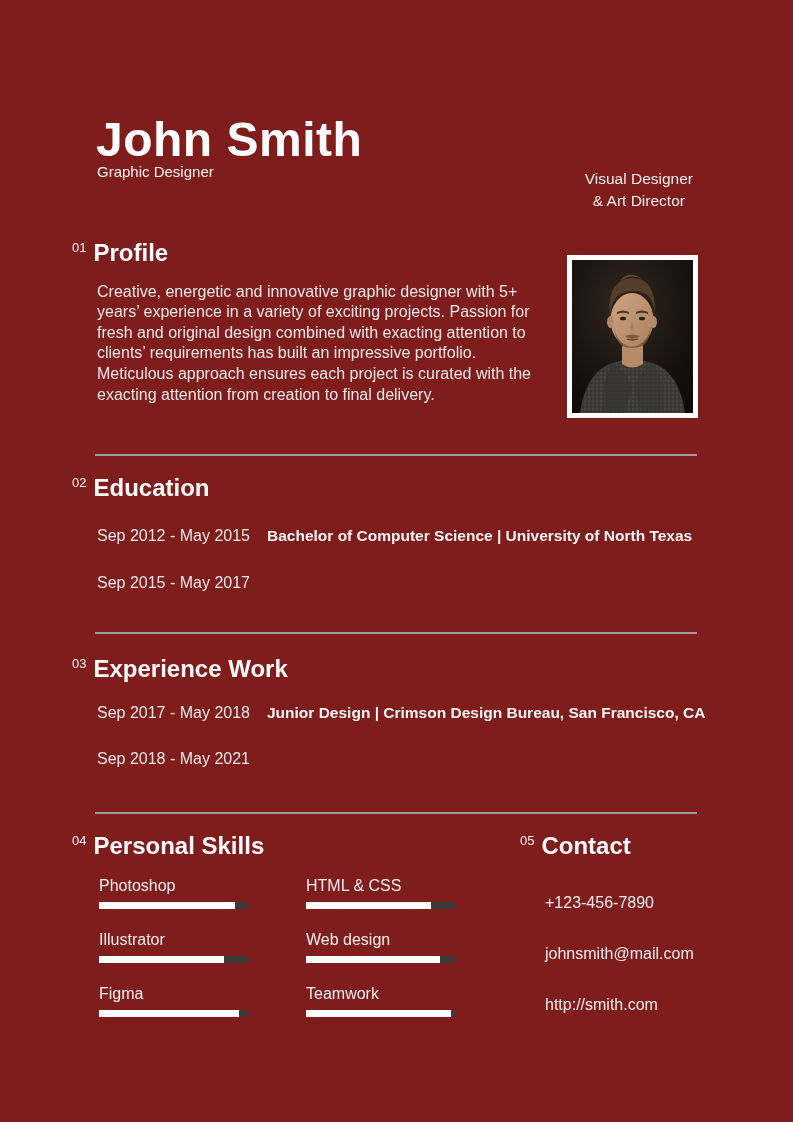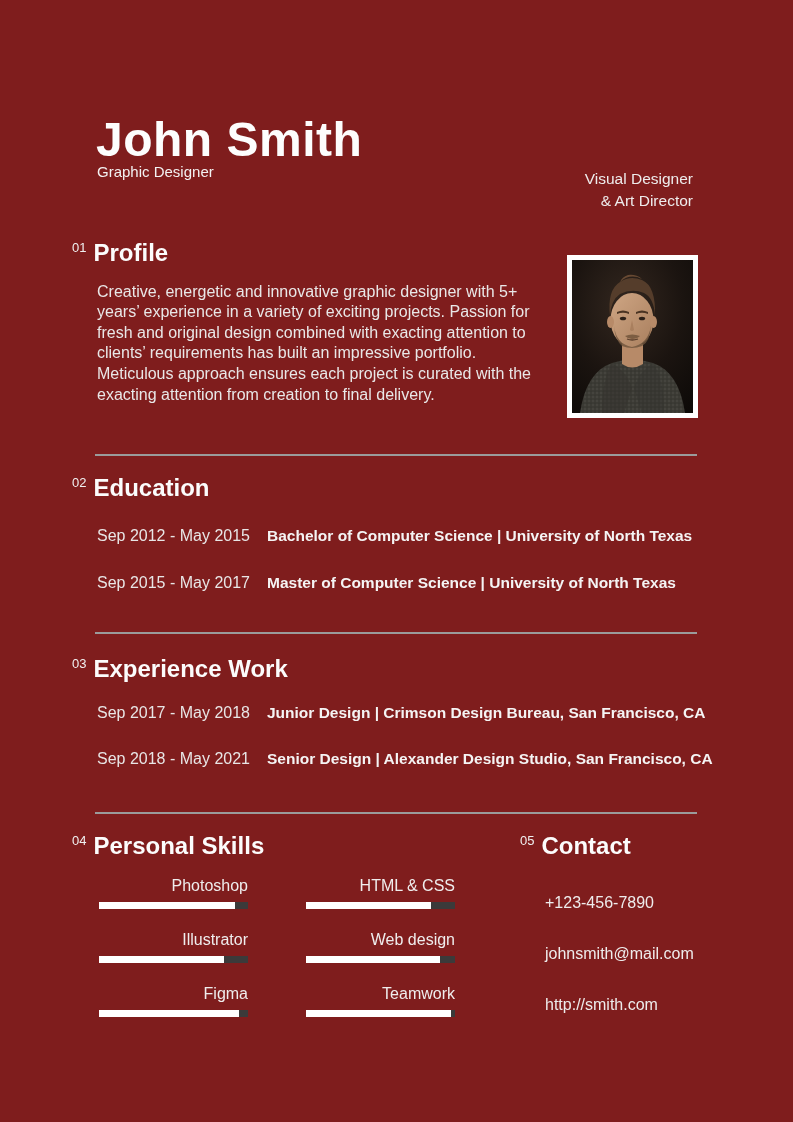--- a/index.html
+++ b/index.html
@@ -16,21 +16,21 @@
     position:absolute;left:96px;top:82px;
     font-size:48px;font-weight:700;letter-spacing:0.5px;
     color:#fdfdfd;line-height:1.1;white-space:nowrap;
   }
   .job-title{
     position:absolute;left:97px;top:151px;
     font-size:15px;font-weight:400;color:#f3f2f2;white-space:nowrap;margin-top:12px;
   }
   .secondary-title{
     position:absolute;right:100px;top:168px;
-    text-align:right;font-size:15.5px;line-height:21.5px;color:#eeecec;
+    text-align:center;font-size:15.5px;line-height:21.5px;color:#eeecec;
   }
   
   .sec-head{display:flex;align-items:flex-start;gap:7px;}
   .sec-num{font-size:13px;color:#f0f0f0;margin-top:0;}
   .sec-title{font-size:24px;font-weight:700;color:#fcfcfc;line-height:1.15;margin-top:-1px;white-space:nowrap;}
   
   .profile-section{position:absolute;left:72px;top:240px;width:480px;}
   .profile-body{
     margin:15px 0 0 25px;width:448px;
     font-size:16px;line-height:20.6px;color:#e9e7e7;
@@ -58,21 +58,21 @@
   .timeline-row .desc{font-size:15.5px;font-weight:700;color:#f5f4f4;white-space:nowrap;}
   .education-section .row-1{margin-top:25px;}
   .education-section .row-2{margin-top:29px;}
   .experience-section .row-1{margin-top:21px;}
   .experience-section .row-2{margin-top:28px;}
   
   .skills-section{position:absolute;left:72px;top:833px;}
   .skills-cols{display:flex;gap:58px;margin:17px 0 0 27px;}
   .skill-col{width:149px;}
   .skill{margin-bottom:22px;}
-  .skill-label{font-size:16px;color:#efeded;margin-bottom:7px;white-space:nowrap;text-align:right;}
+  .skill-label{font-size:16px;color:#efeded;margin-bottom:7px;white-space:nowrap;}
   .bar{width:149px;height:7px;background:#3b3a3a;}
   .bar-fill{height:100%;background:#ffffff;}
   
   .contact-section{position:absolute;left:520px;top:833px;width:220px;}
   .contact-items{margin:34px 0 0 25px;}
   .contact-item{font-size:16px;color:#eeecec;margin-bottom:33px;white-space:nowrap;}
 </style>
 </head>
 <body>
 
@@ -148,38 +148,36 @@
     <div class="sec-head">
       <span class="sec-num">02</span>
       <span class="sec-title">Education</span>
     </div>
     <div class="timeline-row row-1">
       <span class="dates">Sep 2012 - May 2015</span>
       <span class="desc">Bachelor of Computer Science | University of North Texas</span>
     </div>
     <div class="timeline-row row-2">
       <span class="dates">Sep 2015 - May 2017</span>
-      <span class="desc">Master of Computer Science | University of North Texas</span>
     </div>
   </section>
 
   <hr class="divider d2">
 
   <section class="experience-section">
     <div class="sec-head">
       <span class="sec-num">03</span>
       <span class="sec-title">Experience Work</span>
     </div>
     <div class="timeline-row row-1">
       <span class="dates">Sep 2017 - May 2018</span>
       <span class="desc">Junior Design | Crimson Design Bureau, San Francisco, CA</span>
     </div>
     <div class="timeline-row row-2">
       <span class="dates">Sep 2018 - May 2021</span>
-      <span class="desc">Senior Design | Alexander Design Studio, San Francisco, CA</span>
     </div>
   </section>
 
   <hr class="divider d3">
 
   <section class="skills-section">
     <div class="sec-head">
       <span class="sec-num">04</span>
       <span class="sec-title">Personal Skills</span>
     </div>

